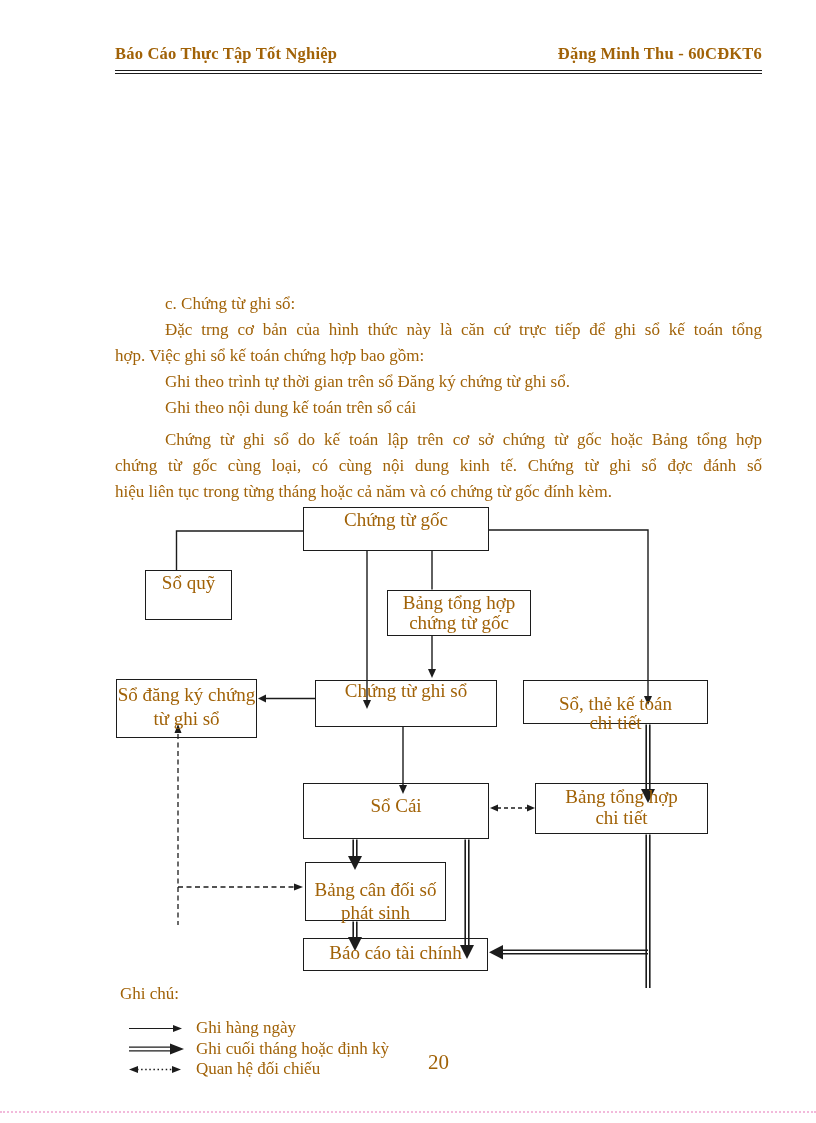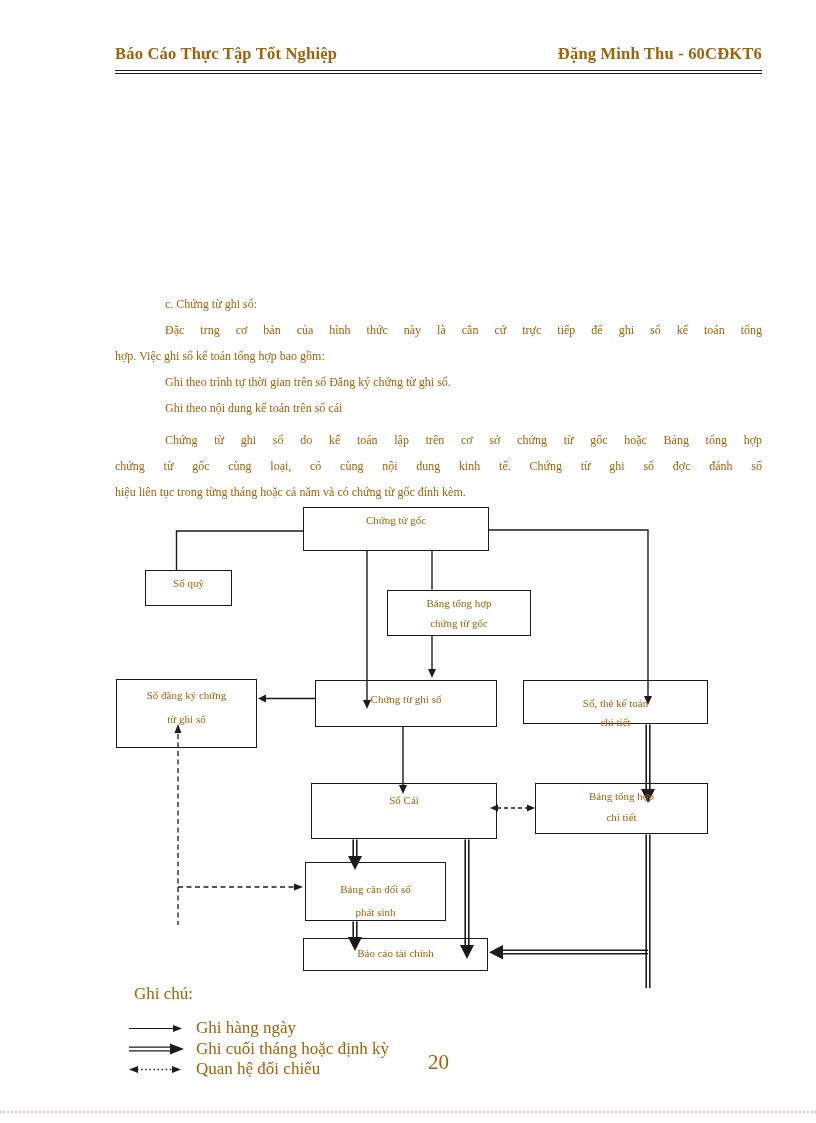--- a/index.html
+++ b/index.html
@@ -17,52 +17,52 @@
     display:flex;justify-content:space-between;
     font-size:16.5px;font-weight:bold;letter-spacing:.2px;
   }
   .hdr-rule{
     position:absolute;left:115px;top:70px;width:647px;height:2px;
     border-top:1.8px solid #1c1c1c;border-bottom:1px solid #1c1c1c;
   }
   
   .bodytext{
     position:absolute;left:115px;top:291px;width:647px;
-    font-size:12px;line-height:26px;
+    font-size:17px;line-height:26px;
   }
   .bline{white-space:normal;}
   .ind{text-indent:50px;}
   .jl{text-align:justify;text-align-last:justify;}
   .gap{margin-top:6px;}
   
   .diagram-svg{position:absolute;left:0;top:0;pointer-events:none;}
   .ln{stroke:#1c1c1c;stroke-width:1.4;fill:none;}
   .dln{stroke:#1c1c1c;stroke-width:1.6;fill:none;}
   .dsh{stroke:#1c1c1c;stroke-width:1.3;fill:none;stroke-dasharray:5 3.5;}
   .dsh2{stroke:#1c1c1c;stroke-width:1.3;fill:none;stroke-dasharray:4 3;}
   .ar{fill:#1c1c1c;stroke:none;}
   .dbox{
     position:absolute;border:1.4px solid #1c1c1c;box-sizing:border-box;
-    text-align:center;font-size:11px;line-height:20px;
+    text-align:center;font-size:19px;line-height:20px;
     background:transparent;
   }
   .dbox span{display:block;}
   #bx-a{left:303px;top:507px;width:186px;height:44px;padding-top:2px;}
-  #bx-b{left:145px;top:570px;width:87px;height:36px;padding-top:2px;}
+  #bx-b{left:145px;top:570px;width:87px;height:50px;padding-top:2px;}
   #bx-c{left:387px;top:590px;width:144px;height:46px;padding-top:2px;line-height:20px;}
-  #bx-d{left:116px;top:679px;width:141px;height:69px;padding-top:3px;line-height:24px;}
-  #bx-e{left:315px;top:680px;width:182px;height:47px;padding-top:8px;}
+  #bx-d{left:116px;top:679px;width:141px;height:59px;padding-top:3px;line-height:24px;}
+  #bx-e{left:315px;top:680px;width:182px;height:47px;padding-top:0;}
   #bx-f{left:523px;top:680px;width:185px;height:44px;padding-top:13px;line-height:19px;}
-  #bx-g{left:311px;top:783px;width:186px;height:56px;padding-top:6px;}
+  #bx-g{left:303px;top:783px;width:186px;height:56px;padding-top:12px;}
   #bx-h{left:535px;top:783px;width:173px;height:51px;padding-top:2px;line-height:21px;}
   #bx-i{left:305px;top:862px;width:141px;height:59px;padding-top:15px;line-height:23px;}
   #bx-j{left:303px;top:938px;width:185px;height:33px;padding-top:4px;}
   
   .legend{position:absolute;left:120px;top:984px;font-size:17px;}
-  .legend-title{margin-bottom:14px;margin-left:14px;}
+  .legend-title{margin-bottom:14px;}
   .lrow{display:flex;align-items:center;height:20.5px;}
   .licon{width:76px;padding-left:8px;box-sizing:border-box;flex:none;}
   .licon svg{display:block;}
   
   .pageno{position:absolute;left:115px;top:1050px;width:647px;text-align:center;font-size:21px;}
   .bottom-dots{position:absolute;left:0;right:0;top:1111px;border-top:2px dotted #f2badb;}
 </style>
 </head>
 <body>
 
@@ -70,21 +70,21 @@
 
   <div class="hdr">
     <span>Báo Cáo Thực Tập Tốt Nghiệp</span>
     <span>Đặng Minh Thu - 60CĐKT6</span>
   </div>
   <div class="hdr-rule"></div>
 
   <div class="bodytext">
     <div class="bline ind">c. Chứng từ ghi sổ:</div>
     <div class="bline ind jl">Đặc trng  cơ bản của hình thức này là căn cứ trực tiếp để ghi sổ kế toán tổng</div>
-    <div class="bline">hợp. Việc ghi sổ kế toán tổng hợp bao gồm:</div>
+    <div class="bline">hợp. Việc ghi sổ kế toán chứng hợp bao gồm:</div>
     <div class="bline ind">Ghi theo trình tự thời gian trên sổ Đăng ký chứng từ ghi sổ.</div>
     <div class="bline ind">Ghi theo nội dung kế toán trên sổ cái</div>
     <div class="bline ind jl gap">Chứng từ ghi sổ do kế toán lập trên cơ sở chứng từ gốc hoặc Bảng tổng hợp</div>
     <div class="bline jl">chứng từ gốc cùng loại, có cùng nội dung kinh tế. Chứng từ ghi sổ đợc  đánh số</div>
     <div class="bline">hiệu liên tục trong từng tháng hoặc cả năm và có chứng từ gốc đính kèm.</div>
   </div>
 
   <svg class="diagram-svg" width="816" height="1123" viewBox="0 0 816 1123">
 
     <g>

